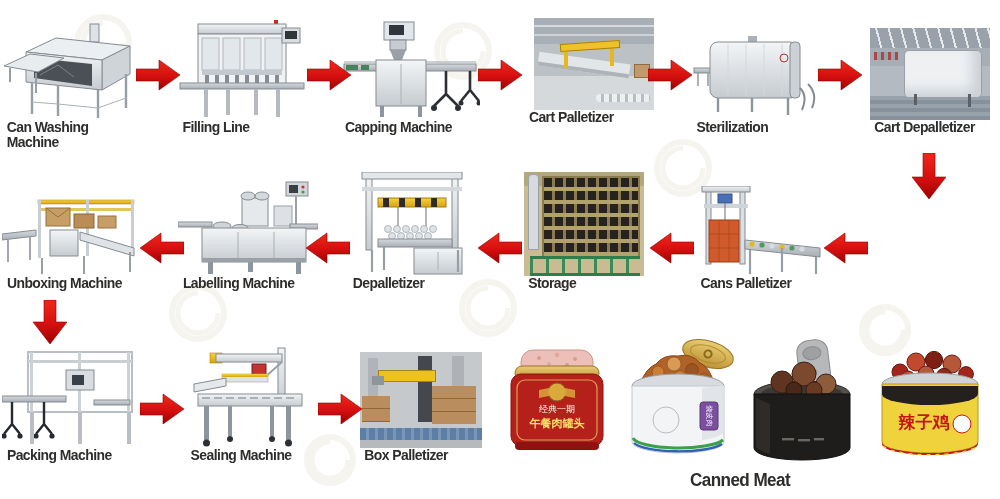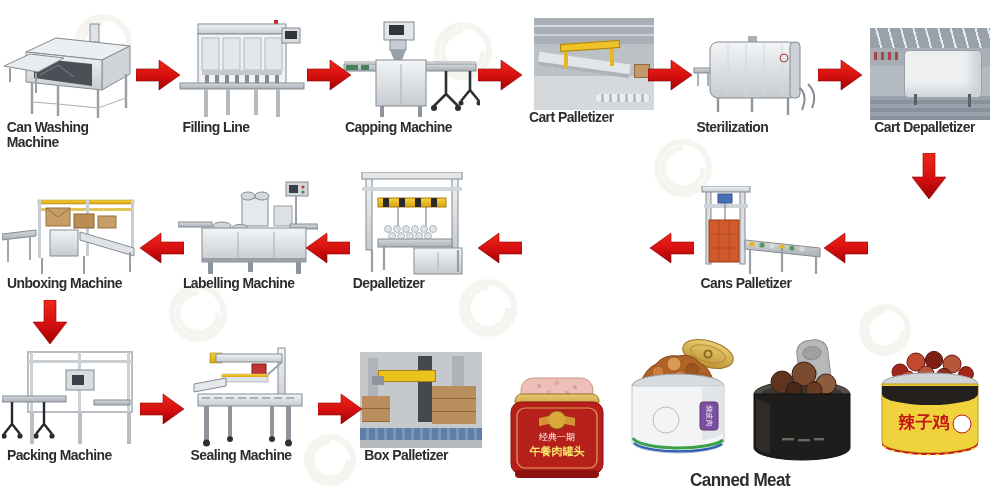--- a/index.html
+++ b/index.html
@@ -285,20 +285,32 @@
         <circle cx="96" cy="62" r="2.6" fill="#4f9a5f"></circle>
           <circle cx="106" cy="63" r="2.6" fill="#d9dde1"></circle>
         <g stroke="#989ea6" stroke-width="2.2" fill="none">
             <path d="M54,64 V88 M120,71 V88 M86,62 V86"></path>
           </g>
       </svg>
     </div>
     <div class="caption">Cans Palletizer</div>
   </div>
 
+  <div class="station" style="left:524px;top:172px;width:120px">
+    <div class="art" style="height:104px">
+      <div class="photo" style="width:120px;height:104px;background:#cabb93">
+        <div style="left:0;top:0;width:120px;height:14px;background:#b3a77c"></div>
+        <div style="left:4px;top:2px;width:9px;height:74px;background:#d7dade;border:1px solid #9aa0a7;border-radius:4px 4px 0 0"></div>
+        <div style="left:18px;top:4px;width:94px;height:78px;border:2px solid #8a7c50;background:repeating-linear-gradient(180deg,#27221d 0 9px,#b2a26c 9px 13px)"></div>
+        <div style="left:20px;top:6px;width:90px;height:74px;background:repeating-linear-gradient(90deg,rgba(178,162,108,0) 0 8px,rgba(178,162,108,.7) 8px 11px)"></div>
+        <div style="left:6px;top:84px;width:110px;height:14px;border-top:3px solid #2f7d4c;border-bottom:3px solid #2f7d4c;background:repeating-linear-gradient(90deg,#3c8a58 0 3px,rgba(0,0,0,0) 3px 16px)"></div>
+      </div>
+    </div>
+    <div class="caption">Storage</div>
+  </div>
 
   <div class="station" style="left:348px;top:170px;width:136px">
     <div class="art" style="height:106px">
       <svg width="136" height="104" viewBox="0 0 136 104">
         <rect x="18" y="4" width="6" height="74" fill="url(#gSteel)" stroke="#858b92"></rect>
         <rect x="104" y="4" width="6" height="74" fill="url(#gSteel)" stroke="#858b92"></rect>
         <rect x="14" y="0" width="100" height="7" fill="#e3e7ea" stroke="#858b92"></rect>
         <rect x="14" y="15" width="100" height="4" fill="#d3d8dc"></rect>
         <rect x="30" y="26" width="68" height="9" fill="url(#gYellow)" stroke="#a87f10"></rect>
         <g fill="#2b2b2b">
@@ -520,21 +532,21 @@
     <svg width="44" height="34" viewBox="0 0 44 34">
         <polygon points="0,11 23,11 23,2 44,17 23,32 23,23 0,23" fill="url(#gRed)" stroke="#8e0000" stroke-width=".6"></polygon>
       </svg>
   </div>
   <div class="arr" style="left:318px;top:392px">
     <svg width="44" height="34" viewBox="0 0 44 34">
         <polygon points="0,11 23,11 23,2 44,17 23,32 23,23 0,23" fill="url(#gRed)" stroke="#8e0000" stroke-width=".6"></polygon>
       </svg>
   </div>
 
-  <div class="arr" style="left:505px;top:372px">
+  <div class="arr" style="left:505px;top:344px">
     <svg width="104" height="110" viewBox="0 0 104 110">
       <rect x="16" y="6" width="72" height="26" rx="12" fill="#ecc0b8" stroke="#cf9488"></rect>
       <circle cx="34" cy="14" r="2" fill="#d99a90"></circle>
         <circle cx="52" cy="11" r="2.4" fill="#e2a89f"></circle>
         <circle cx="70" cy="15" r="2" fill="#d99a90"></circle>
         <circle cx="44" cy="20" r="2" fill="#e2a89f"></circle>
         <circle cx="62" cy="21" r="2" fill="#d99a90"></circle>
       <rect x="10" y="22" width="84" height="14" rx="7" fill="url(#gGold)" stroke="#9a7122"></rect>
       <rect x="6" y="30" width="92" height="72" rx="10" fill="#b5201a" stroke="#8e1210"></rect>
       <rect x="12" y="36" width="80" height="60" rx="8" fill="none" stroke="#e8c169" stroke-width="1.2" opacity=".8"></rect>

